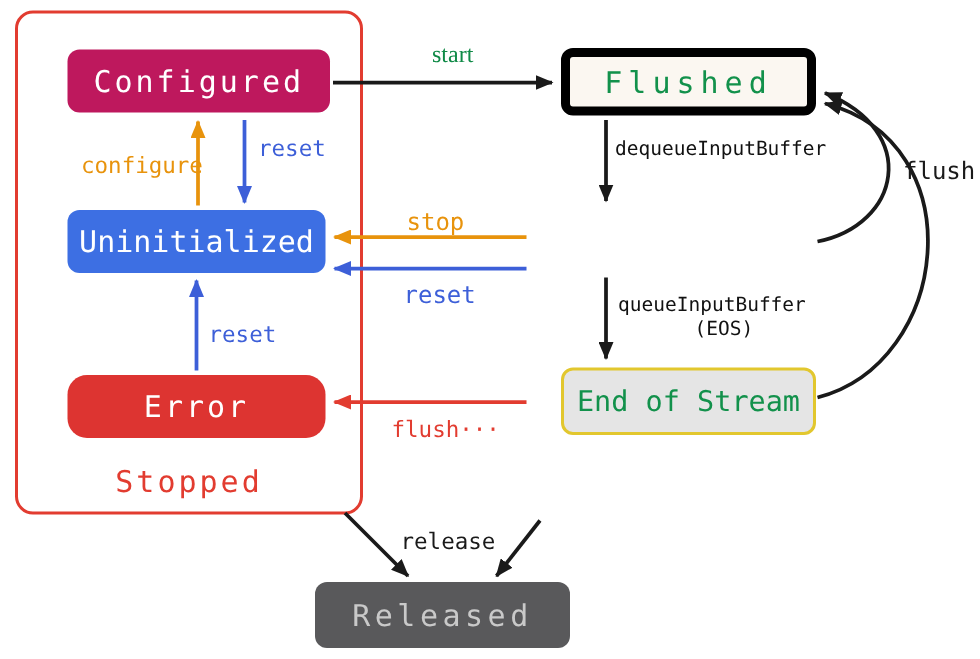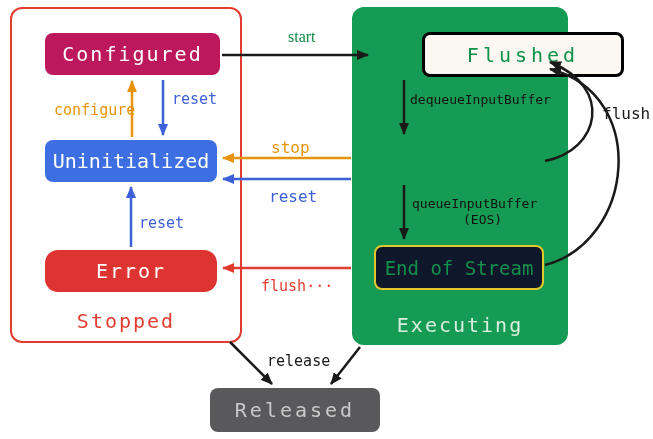--- a/index.html
+++ b/index.html
@@ -14,23 +14,23 @@
   .group-stopped .group-label{color:#E23C30;}
   .group-executing .group-label{color:#D8EEDE;}
 
   .state{
     position:absolute;display:flex;align-items:center;justify-content:center;
     border-radius:8px;font-size:20px;z-index:2;box-sizing:border-box;
   }
   .state-configured{left:45px;top:33px;width:175px;height:42px;background:#be185d;color:#ffffff;letter-spacing:2px;}
   .state-uninitialized{left:45px;top:140px;width:172px;height:42px;background:#3D6FE3;color:#ffffff;}
   .state-error{left:45px;top:250px;width:172px;height:42px;background:#DD3431;color:#ffffff;letter-spacing:2px;border-radius:13px;}
-  .state-flushed{left:374px;top:32px;width:202px;height:45px;background:#FBF7F1;border:3px solid #000000;color:#12914B;letter-spacing:4px;margin-left:48px;}
+  .state-flushed{left:374px;top:32px;width:170px;height:45px;background:#FBF7F1;border:6px solid #000000;color:#12914B;letter-spacing:4px;}
   .state-running{left:374px;top:140px;width:170px;height:42px;background:#ffffff;color:#12914B;letter-spacing:4px;}
-  .state-eos{left:374px;top:245px;width:170px;height:45px;background:#0f172a;border:2px solid #E2C72E;color:#12914B;font-size:19px;}
+  .state-eos{left:374px;top:245px;width:170px;height:45px;background:#e5e5e5;border:2px solid #E2C72E;color:#12914B;font-size:19px;}
   .state-released{left:210px;top:388px;width:170px;height:44px;background:#59595B;color:#C9C9C9;letter-spacing:3px;}
 
   .arrows{position:absolute;left:0;top:0;z-index:5;pointer-events:none;}
 
   .arrow-label{position:absolute;font-size:15px;white-space:pre;z-index:6;}
   .lbl-green{color:#108A47;font-size:16px;}
   .lbl-orange{color:#E8930C;}
   .lbl-blue{color:#3D5FD8;}
   .lbl-red{color:#E23C30;}
   .lbl-black{color:#1a1a1a;}
@@ -48,23 +48,20 @@
   .lbl-flush{left:602px;top:104px;font-size:16px;}
   .lbl-release{left:267px;top:352px;}
 </style>
 </head>
 <body>
 
 <div class="canvas">
 
   <div class="group group-stopped">
     <div class="group-label">Stopped</div>
-  </div>
-  <div class="group group-executing">
-    <div class="group-label">Executing</div>
   </div>
 
   <div class="state state-configured">Configured</div>
   <div class="state state-uninitialized">Uninitialized</div>
   <div class="state state-error">Error</div>
   <div class="state state-flushed">Flushed</div>
   <div class="state state-eos">End of Stream</div>
   <div class="state state-released">Released</div>
 
   <svg class="arrows" width="653" height="439" viewBox="0 0 653 439">

